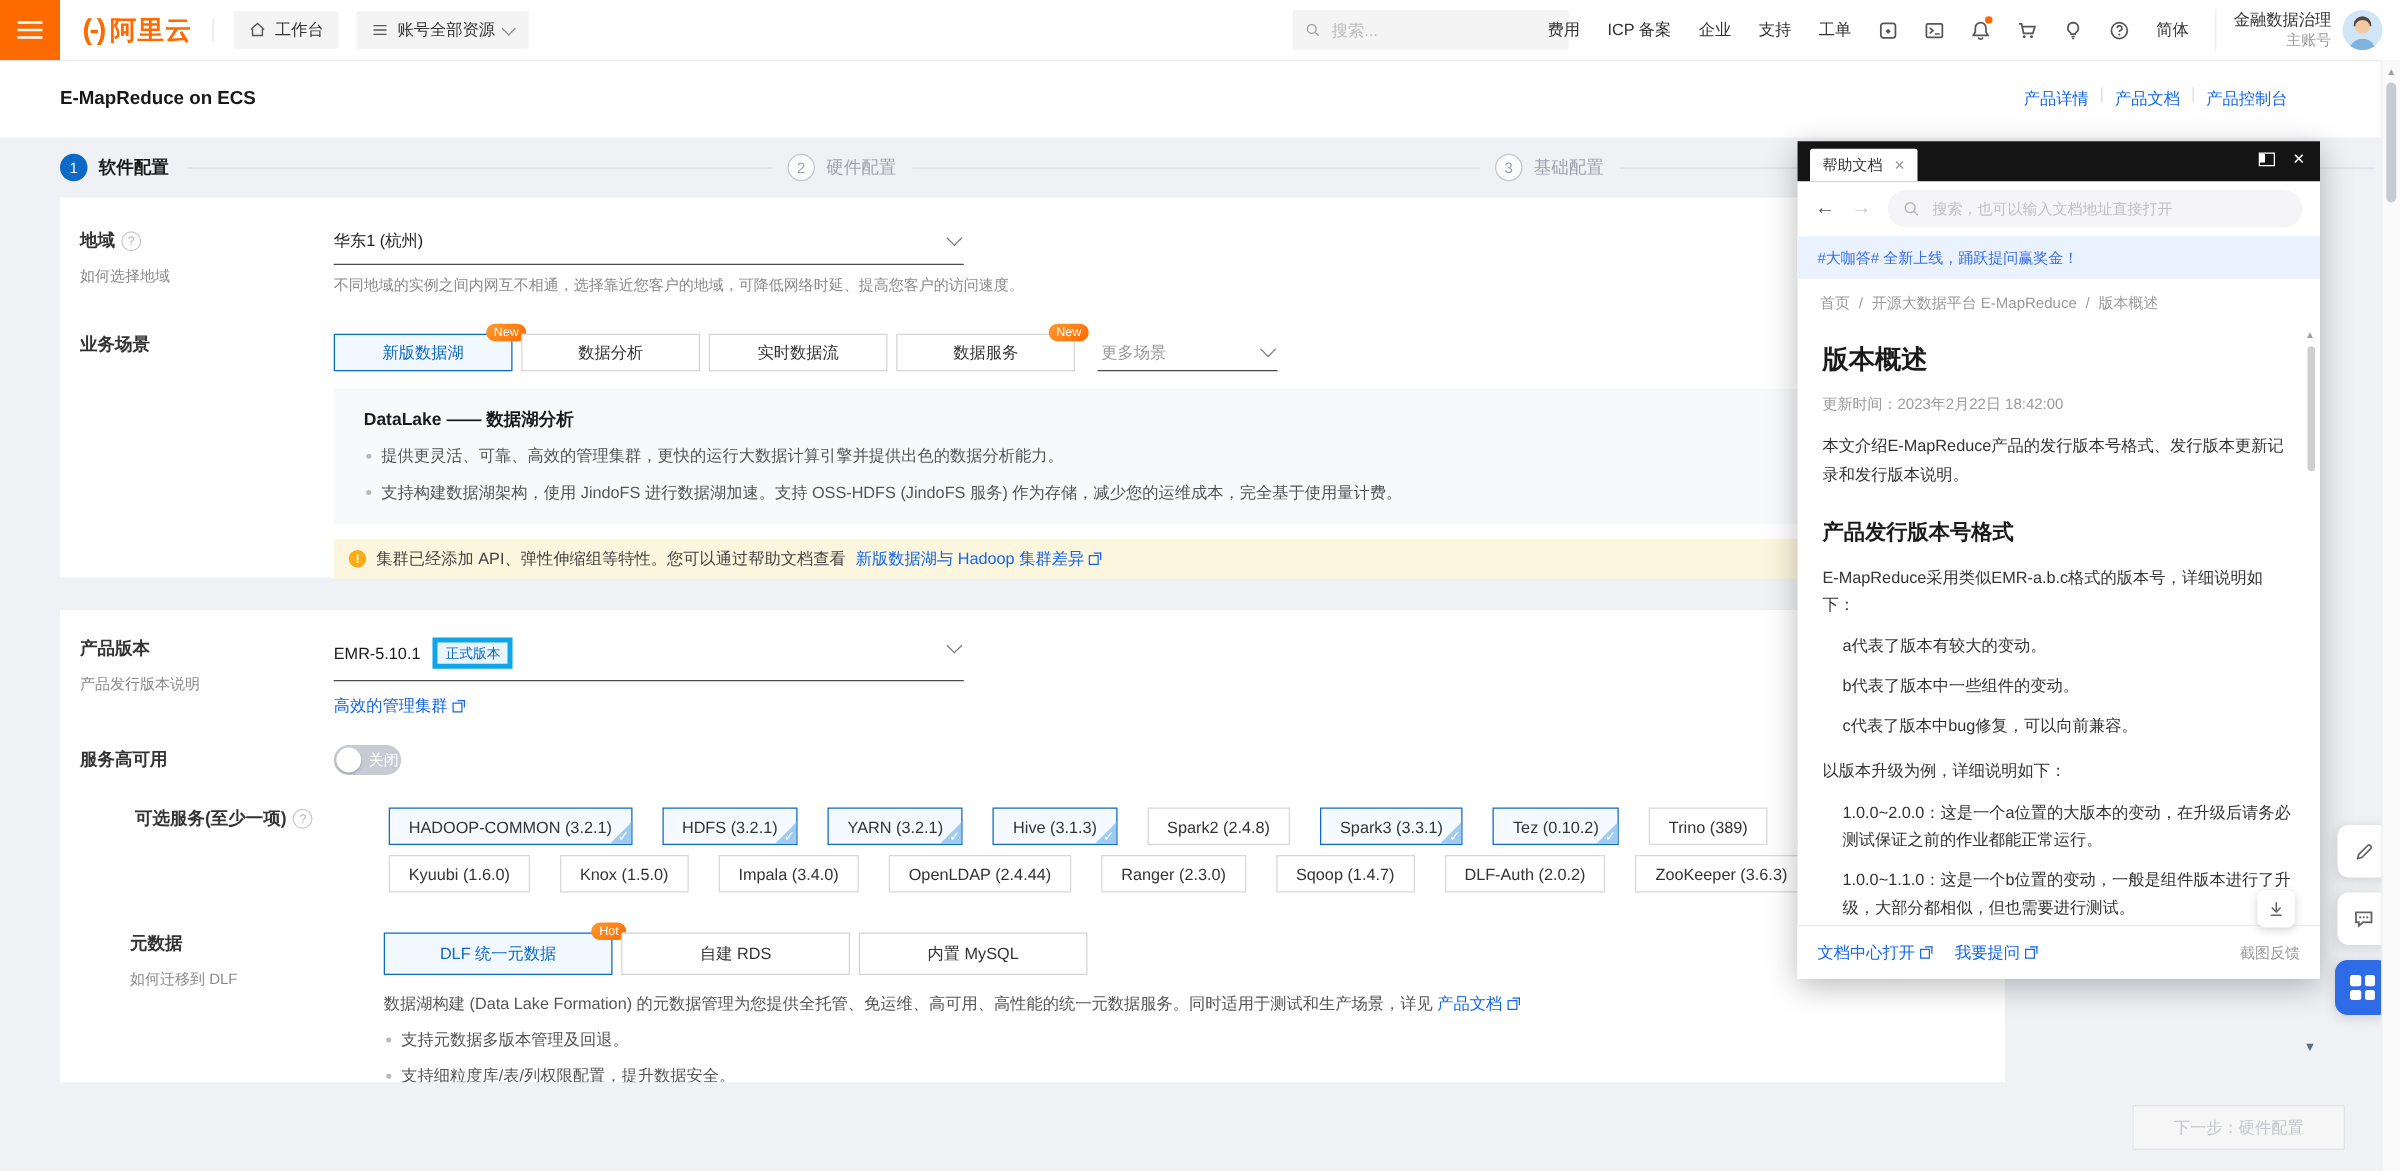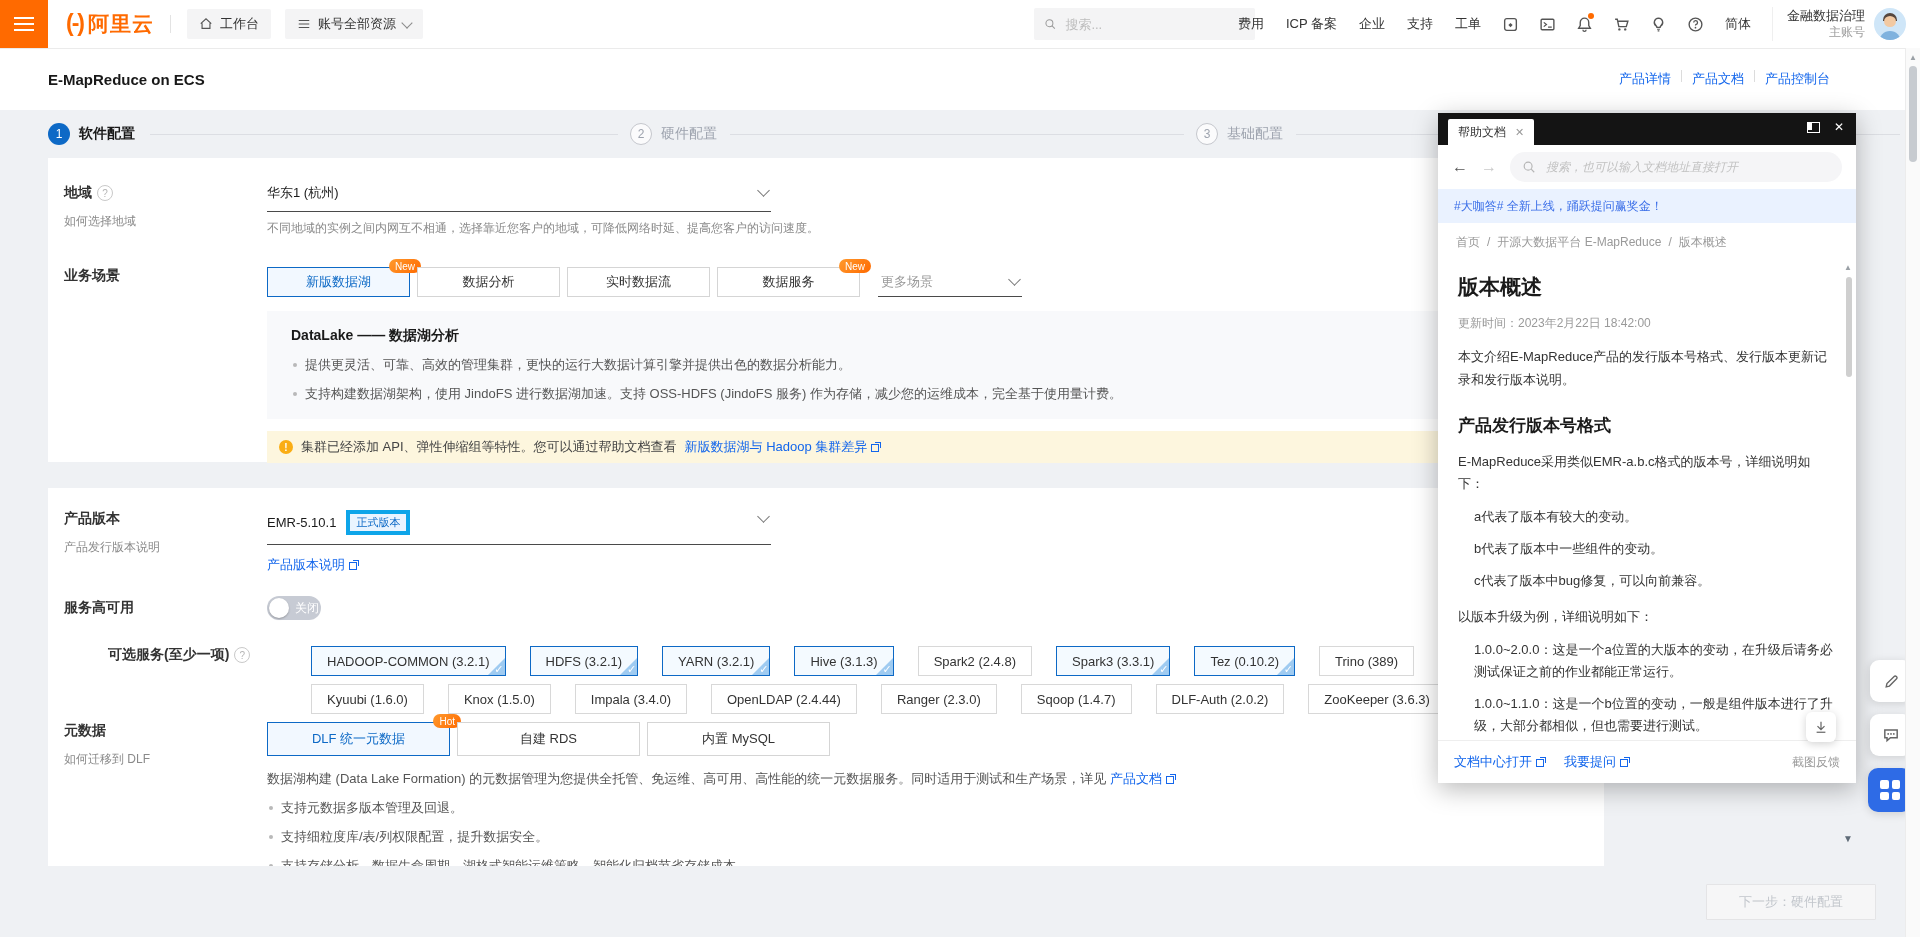--- a/index.html
+++ b/index.html
@@ -99,21 +99,21 @@
   .hp-tab{margin-left:10px;height:26px;background:#fff;display:flex;align-items:center;padding:0 10px;gap:9px;font-size:12px;color:#333;border-radius:2px 2px 0 0;cursor:pointer;}
   .hp-tab .x{color:#999;font-size:11px;cursor:pointer;}
   .hp-winbtns{position:absolute;right:12px;top:8px;display:flex;gap:14px;color:#fff;align-items:center;}
   .wb1{width:11px;height:9px;border:1px solid #fff;position:relative;cursor:pointer;}
   .wb1::before{content:"";position:absolute;left:0;top:0;width:4px;height:7px;background:#fff;}
   .wbx{font-size:12px;cursor:pointer;line-height:1;}
   .hp-nav{height:44px;display:flex;align-items:center;padding:0 14px;gap:13px;flex:none;}
   .hp-arrow{font-size:16px;color:#555;cursor:pointer;line-height:1;}
   .hp-arrow.fwd{color:#C9C9C9;}
   .hp-search{flex:1;height:30px;background:#F5F5F7;border-radius:15px;display:flex;align-items:center;padding:0 12px;gap:8px;}
-  .hp-search input{flex:1;border:0;background:transparent;outline:0;font-size:12px;color:#4d7c0f;min-width:0;font-style:italic;}
+  .hp-search input{flex:1;border:0;background:transparent;outline:0;font-size:12px;color:#4d7c0f;min-width:0;}
   .hp-search input::placeholder{color:#C2C2C2;}
   .hp-banner{height:34px;background:#EAF2FF;display:flex;align-items:center;padding:0 16px;font-size:12px;color:#3A6EE8;flex:none;cursor:pointer;}
   .hp-crumb{height:38px;display:flex;align-items:center;padding:0 18px;font-size:12px;color:#9A9A9A;gap:7px;flex:none;white-space:nowrap;overflow:hidden;}
   .hp-body{flex:1;overflow:hidden;padding:0 20px;position:relative;}
   .hp-h1{font-size:21px;color:#1a1a1a;font-weight:600;margin-top:12px;}
   .hp-meta{margin-top:14px;font-size:12px;color:#9A9A9A;}
   .hp-p{margin-top:14px;font-size:13px;color:#333;line-height:1.75;}
   .hp-h2{font-size:17px;font-weight:700;color:#1a1a1a;margin-top:22px;}
   .hp-ind{padding-left:16px;}
   .hp-ind .line{margin-top:10px;font-size:13px;color:#333;line-height:1.7;}
@@ -329,21 +329,21 @@
             <span>产品版本</span>
           </div>
         <div class="sub">产品发行版本说明</div>
       </div>
       <div class="fctrl">
         <div class="uselect">
           <span class="val">EMR-5.10.1</span>
           <span class="vbadge">正式版本</span>
           <span class="sel-chev"></span>
         </div>
-        <div class="vlink"><a class="blue"><span>产品版本说明</span><i class="ext"></i></a></div>
+        <div class="vlink"><a class="blue"><span>高效的管理集群</span><i class="ext"></i></a></div>
       </div>
     </div>
     <div class="frow" style="margin-top:22px;align-items:center;">
       <div class="flabel">
         <div class="main">
             <span>服务高可用</span>
           </div>
       </div>
       <div class="fctrl">
         <div class="toggle">
@@ -427,21 +427,21 @@
               <div class="chip">
                 <span>Kudu (1.14.0)</span>
               </div>
               <div class="chip">
                 <span>RSS (0.1.4)</span>
               </div>
             </div>
           </div>
       </div>
     </div>
-    <div class="frow" style="margin-top:8px;">
+    <div class="frow" style="margin-top:32px;padding-left:40px;">
       <div class="flabel">
         <div class="main">
             <span>元数据</span>
           </div>
         <div class="sub">如何迁移到 DLF</div>
       </div>
       <div class="fctrl">
         <div class="opt-row" id="meta-opts">
             <div class="opt-btn mopt sel">
               <span>DLF 统一元数据</span>

